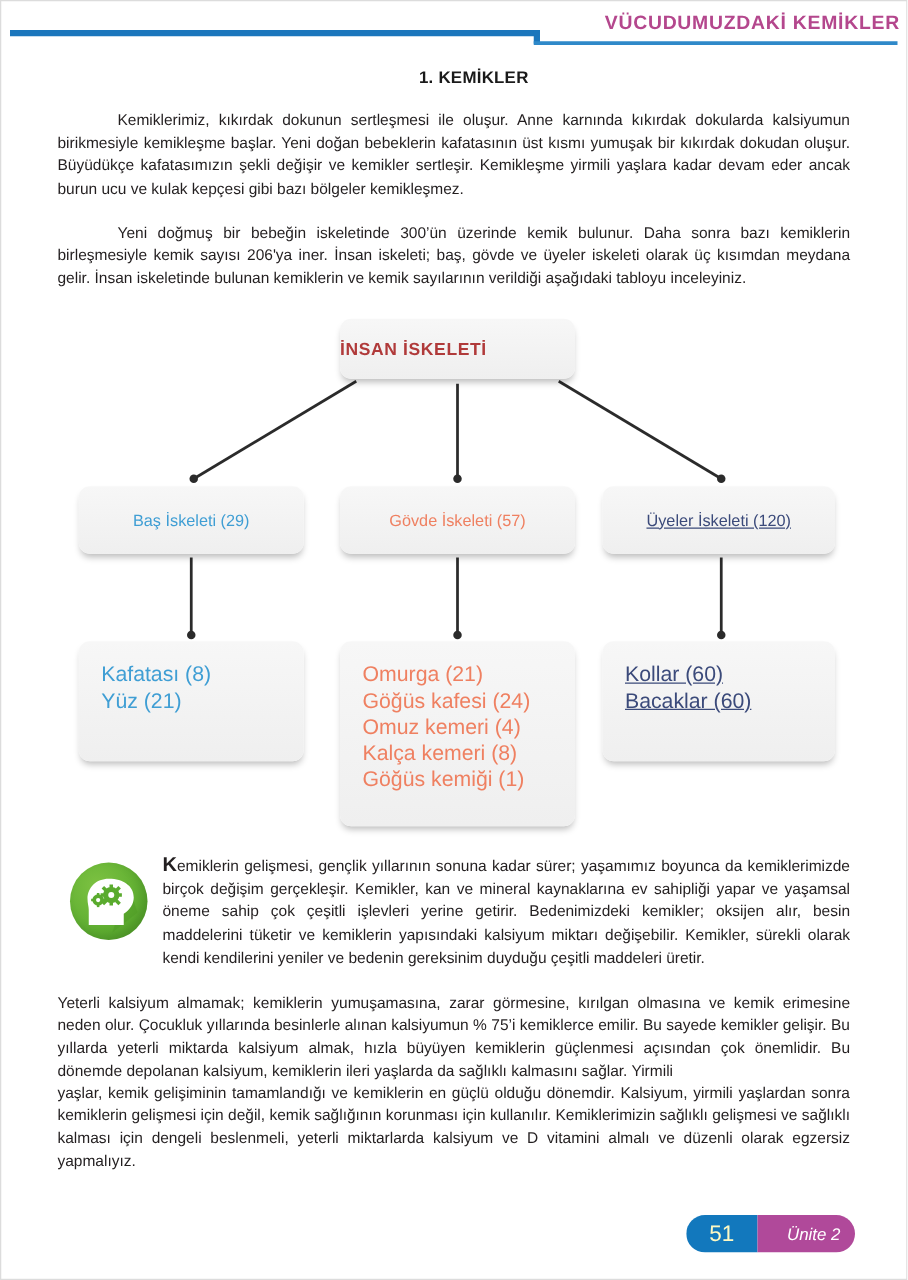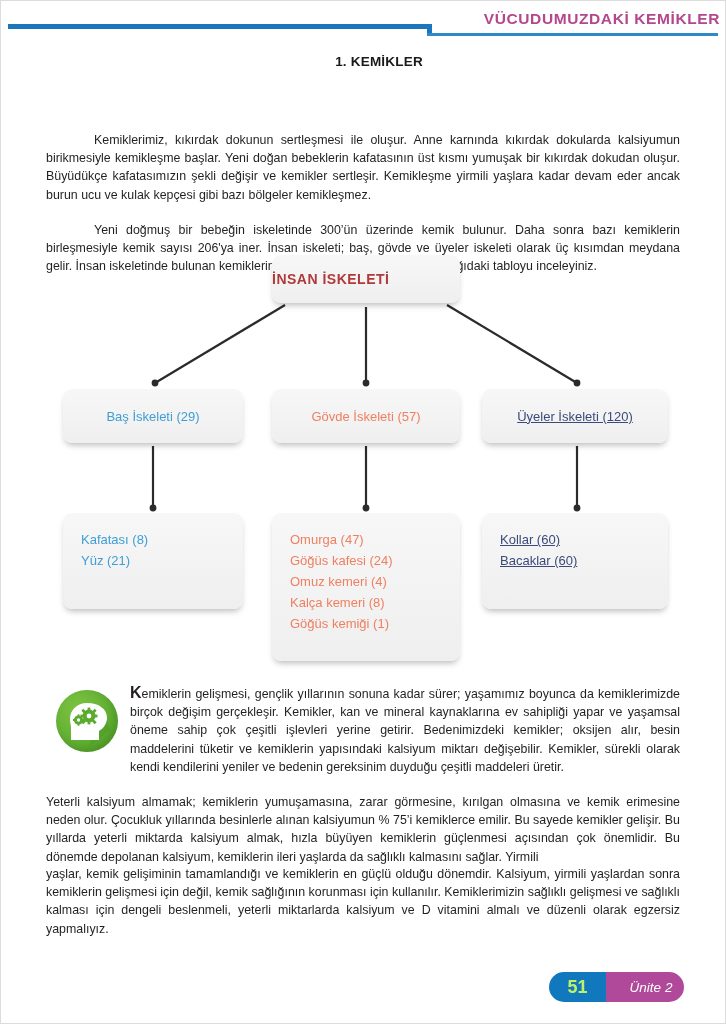--- a/index.html
+++ b/index.html
@@ -79,21 +79,21 @@
   p.body-text {
     position: absolute;
     width: 634px;
     margin: 0;
     font-size: 12.4px;
     line-height: 18.2px;
     text-align: justify;
     color: #231f20;
     hyphens: manual;
   }
-  p.indent { text-indent: 48px; margin-top: 44px; }
+  p.indent { text-indent: 48px; }
 
   #para-1 { top: 87px; }
   #para-2 { top: 177px; }
 
   
   .diagram {
     position: absolute;
     left: 0; top: 250px;
     width: 726px; height: 410px;
   }
@@ -130,21 +130,21 @@
   .n-uyeler{ left: 482px; top: 139px; width: 186px; }
 
   .node.leaf {
     padding: 16px 18px 20px 18px;
   }
   .l-bas   { left: 63px;  top: 263px; width: 180px; height: 96px; }
   .l-govde { left: 272px; top: 263px; width: 188px; height: 148px; }
   .l-uyeler{ left: 482px; top: 263px; width: 186px; height: 96px; }
 
   .leaf-line {
-    font-size: 13px;
+    font-size: 17px;
     line-height: 21px;
     white-space: nowrap;
   }
 
   .c-blue   { color: #3f9ed4; }
   .c-orange { color: #ef8061; }
   .c-navy   { color: #3b4a7a; text-decoration: underline; }
 
   
   .callout {
@@ -186,23 +186,23 @@
     left: 549px; top: 972px;
     width: 135px; height: 30px;
     border-radius: 15px;
     overflow: hidden;
     display: flex;
   }
   .pill-num {
     background: #1278bd;
     width: 57px;
     display: flex; align-items: center; justify-content: center;
-    color: #bef264;
+    color: #fef9c3;
     font-size: 18px;
-    font-weight: bold;
+    font-weight: normal;
   }
   .pill-unit {
     background: #b0499a;
     flex: 1;
     display: flex; align-items: center; justify-content: center;
     color: #ffffff;
     font-size: 13.5px;
     font-style: italic;
     padding-left: 12px;
   }
@@ -257,21 +257,21 @@
   <div class="node lvl2 n-uyeler">
     <span class="node-label c-navy">Üyeler İskeleti (120)</span>
   </div>
 
   <div class="node leaf l-bas">
     <div class="leaf-line c-blue">Kafatası (8)</div>
     <div class="leaf-line c-blue">Yüz (21)</div>
   </div>
 
   <div class="node leaf l-govde">
-    <div class="leaf-line c-orange">Omurga (47)</div>
+    <div class="leaf-line c-orange">Omurga (21)</div>
     <div class="leaf-line c-orange">Göğüs kafesi (24)</div>
     <div class="leaf-line c-orange">Omuz kemeri (4)</div>
     <div class="leaf-line c-orange">Kalça kemeri (8)</div>
     <div class="leaf-line c-orange">Göğüs kemiği (1)</div>
   </div>
 
   <div class="node leaf l-uyeler">
     <div class="leaf-line c-navy">Kollar (60)</div>
     <div class="leaf-line c-navy">Bacaklar (60)</div>
   </div>

